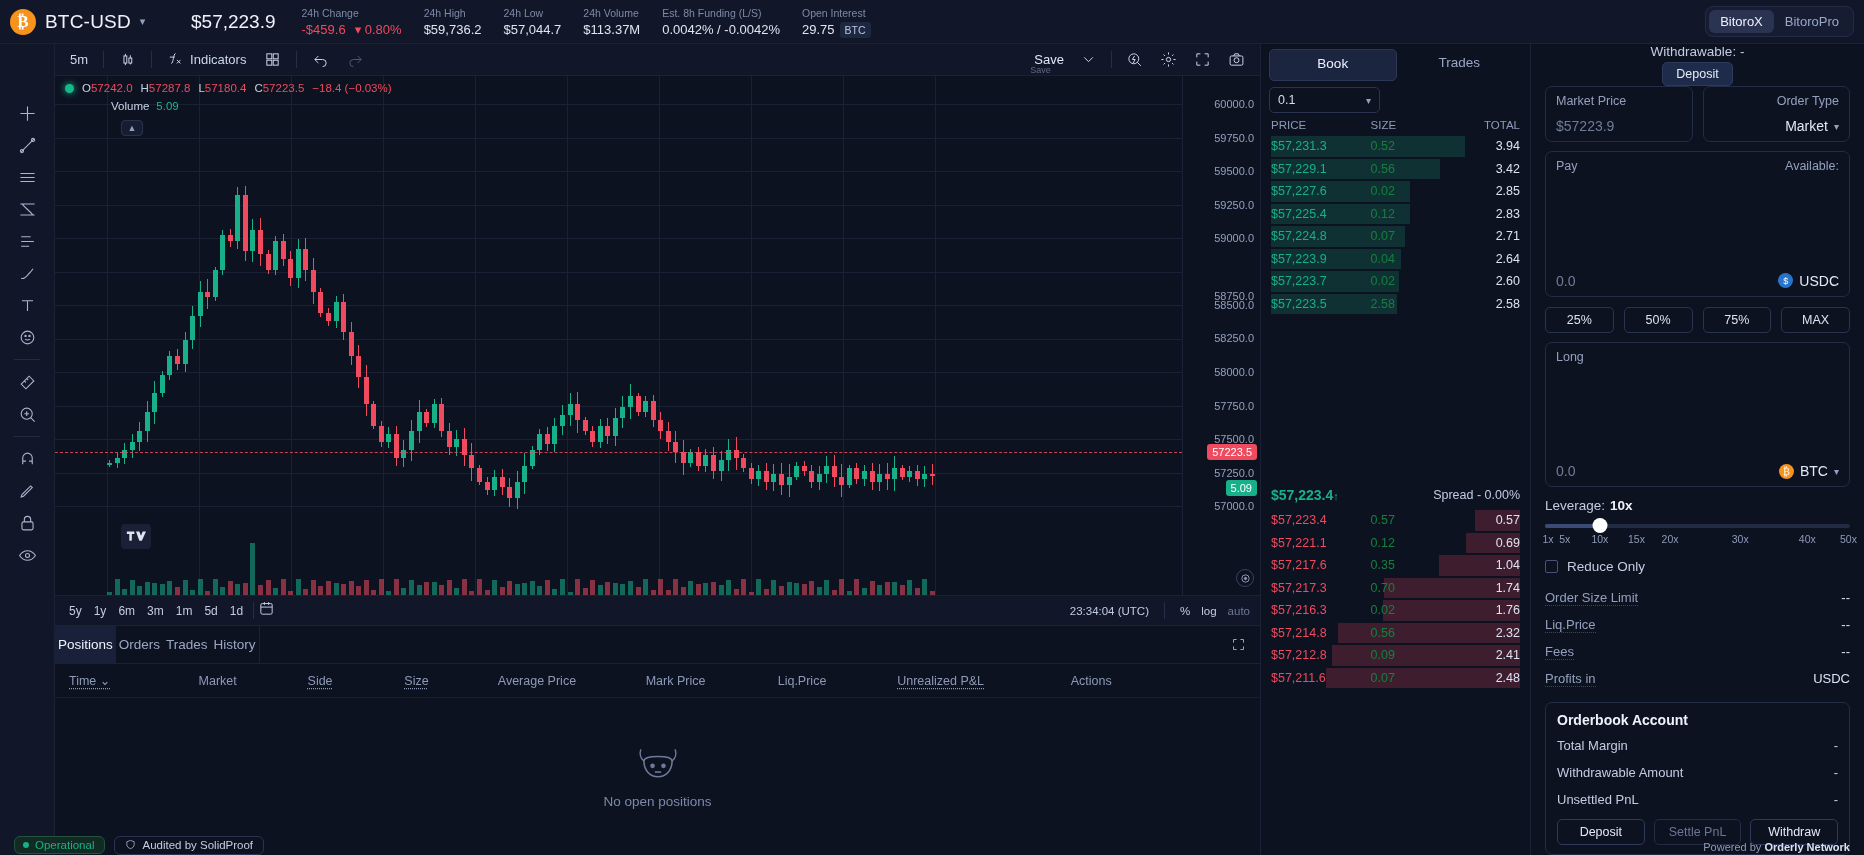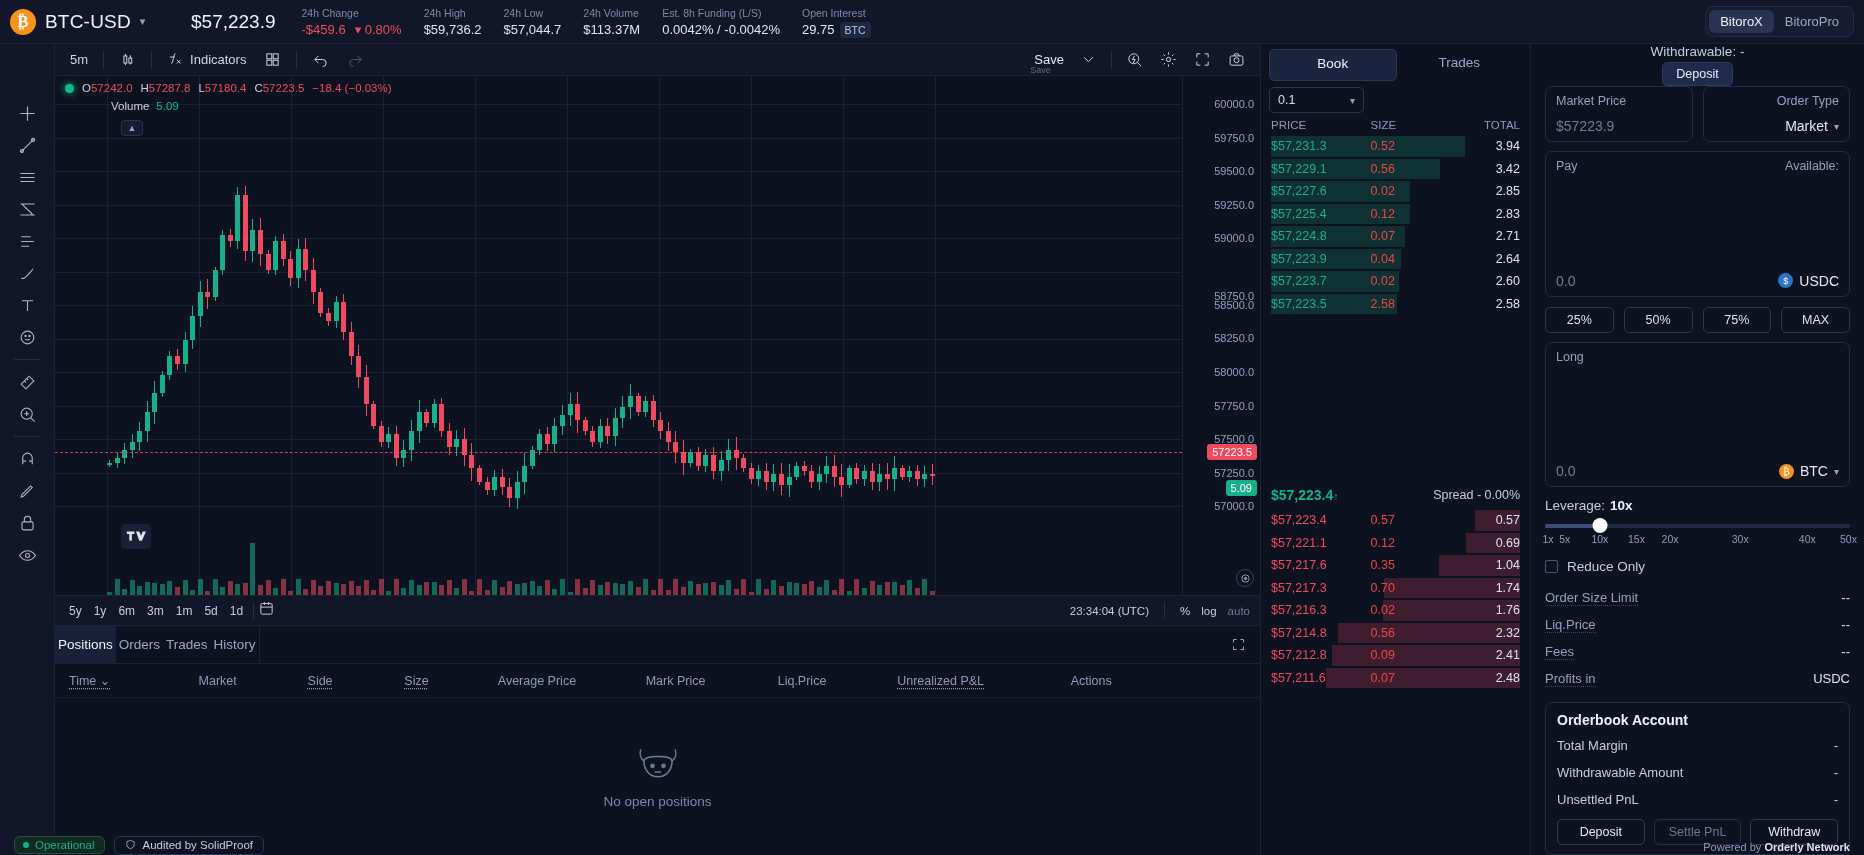--- a/index.html
+++ b/index.html
@@ -97,30 +97,30 @@
   .thead { height: 34px; display: flex; align-items: center; border-bottom: 1px solid #161d30; font-size: 12.5px; color: #8d9ab8; }
   .thead span { text-align: center; }
   .thead span.u { text-decoration: underline; text-decoration-style: dotted; text-underline-offset: 3px; }
   .empty { flex: 1; display: flex; flex-direction: column; align-items: center; justify-content: center; gap: 8px; color: #7c89a8; font-size: 13.5px; }
 
   
   .obcol { width: 270px; flex: none; background: #0d1220; border-left: 1px solid #1b2236; display: flex; flex-direction: column; }
   .obtabs { height: 37px; display: flex; padding: 5px 8px 0; gap: 0; }
   .obtab { flex: 1; text-align: center; font-size: 13.5px; color: #9aa7c4; padding: 6px 0; border-radius: 5px; }
   .obtab.active { background: #1b2540; color: #eef2fb; border: 1px solid #2b3characters; border: 1px solid #2c3756; }
-  .obgroup { margin: 6px 8px 4px; height: 26px; border: 1px solid #2a3consider; border: 1px solid #2a3350; border-radius: 5px; display: flex; align-items: center; justify-content: space-between; padding: 0 8px; font-size: 12.5px; color: #d4dcee; width: 95px; }
+  .obgroup { margin: 6px 8px 4px; height: 26px; border: 1px solid #2a3consider; border: 1px solid #2a3350; border-radius: 5px; display: flex; align-items: center; justify-content: space-between; padding: 0 8px; font-size: 12.5px; color: #d4dcee; width: 111px; }
   .obhead { display: flex; font-size: 11.5px; color: #8d9ab8; padding: 2px 10px 4px; }
   .obhead .c1 { width: 40%; } .obhead .c2 { width: 27%; } .obhead .c3 { width: 33%; text-align: right; }
   .obrows { flex: 1; overflow: hidden; }
   .obrow { height: 22.5px; display: flex; align-items: center; font-size: 12.5px; position: relative; padding: 0 10px; }
   .obrow .bar { position: absolute; top: 1px; bottom: 1px; }
   .obrow.ask .bar { right: 10px; background: rgba(239,74,94,.22); }
   .obrow.bid .bar { left: 10px; background: rgba(24,176,136,.20); }
   .obrow .p { width: 40%; position: relative; z-index: 2; }
-  .obrow .s { width: 27%; position: relative; z-index: 2; color: #ef4444; }
+  .obrow .s { width: 27%; position: relative; z-index: 2; color: #15803d; }
   .obrow .t { width: 33%; text-align: right; position: relative; z-index: 2; color: #dbe2f1; }
   .obrow.bid .p { color: #18b088; } .obrow.ask .p { color: #ef4a5e; }
   .spreadrow { height: 28px; display: flex; align-items: center; justify-content: space-between; padding: 0 10px; font-size: 14px; }
   .spreadrow .mid { color: #18b088; font-weight: bold; }
   .spreadrow .sp { color: #c3cce2; font-size: 12.5px; }
 
   
   .tradecol { width: 334px; flex: none; background: #0d1220; border-left: 1px solid #1b2236; display: flex; flex-direction: column; padding: 0 14px; }
   .wrow { height: 42px; display: flex; align-items: center; justify-content: space-between; flex-direction: column; }
   .wrow .lab { font-size: 13.5px; color: #c3cce2; }

